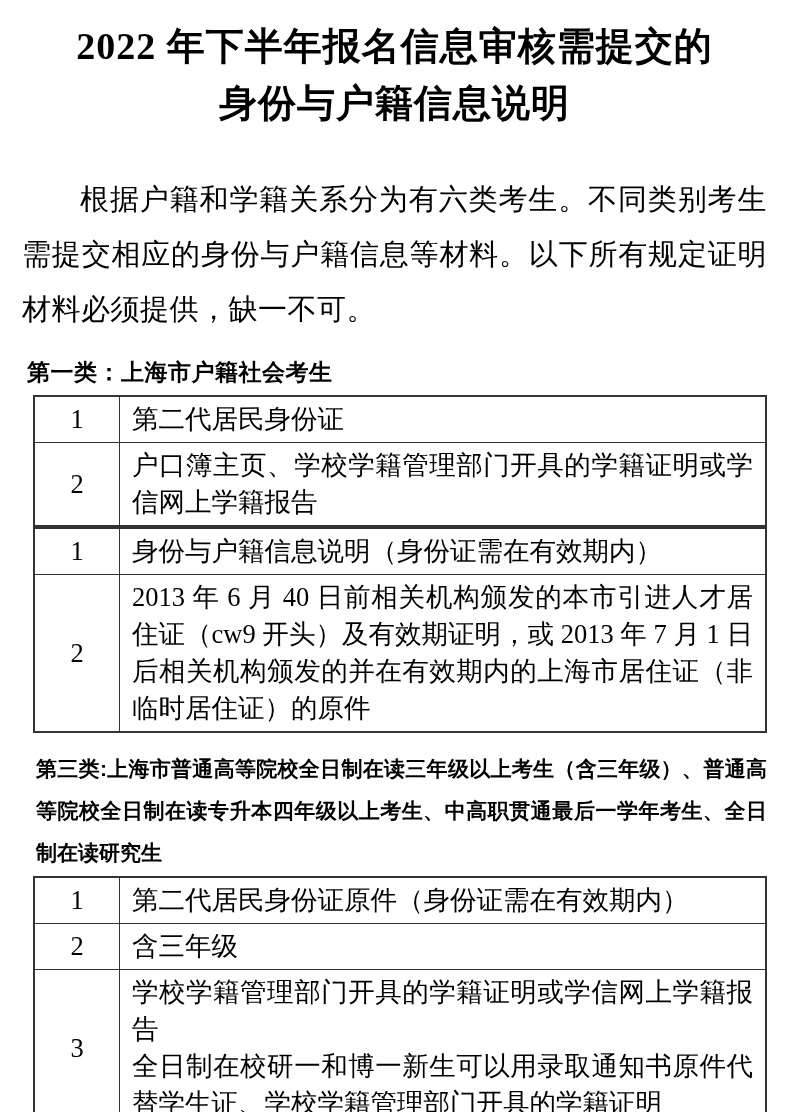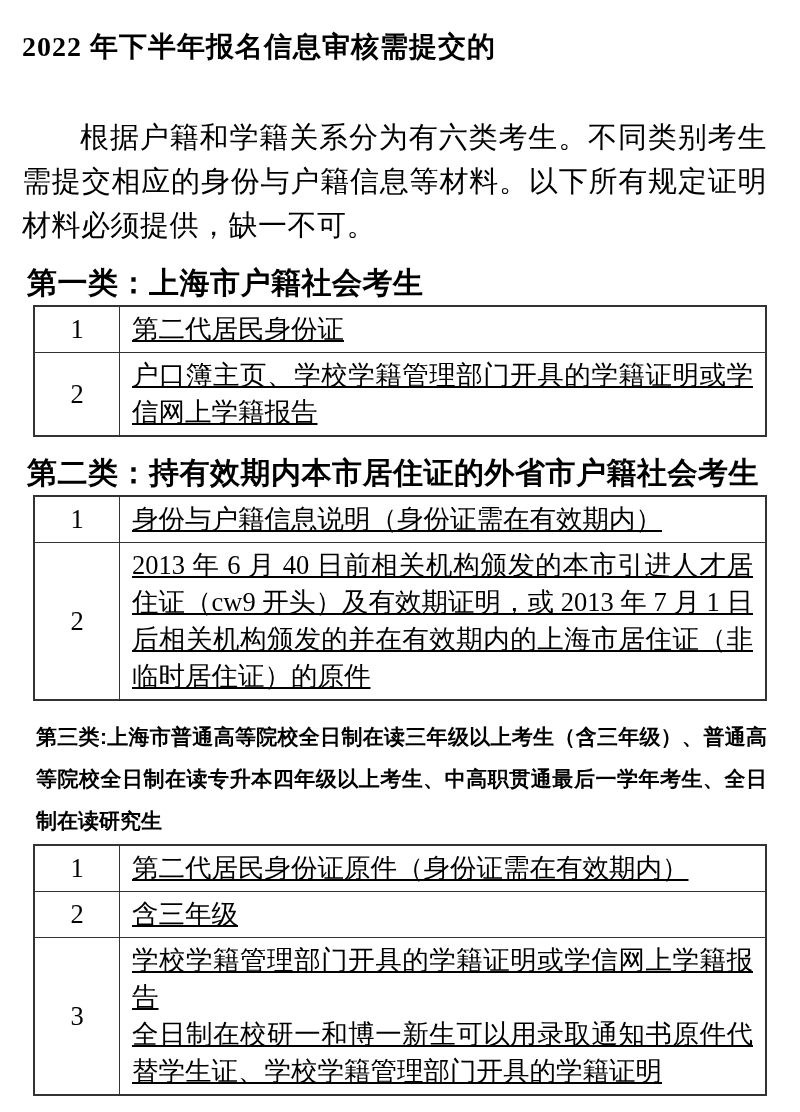--- a/index.html
+++ b/index.html
@@ -13,38 +13,39 @@
   .page {
     box-sizing: border-box;
     width: 800px;
     height: 1112px;
     padding: 18px 33px 0 22px;
     background: #ffffff;
     color: #000000;
     font-family: "Liberation Serif", "DejaVu Serif", serif;
   }
   .doc-title {
+    text-align: center;
     font-family: "Liberation Serif", "DejaVu Serif", serif;
     font-weight: bold;
-    font-size: 28px;
+    font-size: 38px;
     line-height: 57px;
     letter-spacing: 1px;
   }
   .intro {
     margin-top: 40px;
     font-size: 29px;
-    line-height: 44px;
+    line-height: 55px;
     text-align: justify;
     text-indent: 2em;
     letter-spacing: 0.5px;
   }
   .section-heading {
     font-family: "Liberation Sans", "DejaVu Sans", sans-serif;
     font-weight: bold;
-    font-size: 30px;
+    font-size: 23px;
     line-height: 41px;
     margin: 15px 0 2px 5px;
     letter-spacing: 0.5px;
   }
   .section-heading.multiline {
     font-size: 21px;
     line-height: 42px;
     text-align: justify;
     margin-left: 14px;
     letter-spacing: 0px;
@@ -65,30 +66,30 @@
     vertical-align: middle;
   }
   td.num {
     width: 60px;
     text-align: center;
     padding: 4px 2px;
   }
   td.content {
     text-align: justify;
     white-space: pre-line;
-    text-decoration: underline;
   }
 </style>
 </head>
 <body>
 
 <div class="page">
 
   <div class="doc-title">
     <div>2022 年下半年报名信息审核需提交的</div>
+    <div>身份与户籍信息说明</div>
   </div>
 
   <div class="intro">根据户籍和学籍关系分为有六类考生。不同类别考生需提交相应的身份与户籍信息等材料。以下所有规定证明材料必须提供，缺一不可。</div>
 
   <div>
     <div class="section-heading">第一类：上海市户籍社会考生</div>
     <table class="req-table">
       <tbody>
           <tr>
         <td class="num">1</td>
@@ -96,21 +97,20 @@
       </tr>
       <tr>
         <td class="num">2</td>
         <td class="content">户口簿主页、学校学籍管理部门开具的学籍证明或学信网上学籍报告</td>
       </tr>
     </tbody>
       </table>
   </div>
 
   <div>
-    <div class="section-heading">第二类：持有效期内本市居住证的外省市户籍社会考生</div>
     <table class="req-table">
       <tbody>
           <tr>
         <td class="num">1</td>
         <td class="content">身份与户籍信息说明（身份证需在有效期内）</td>
       </tr>
       <tr>
         <td class="num">2</td>
         <td class="content">2013 年 6 月 40 日前相关机构颁发的本市引进人才居住证（cw9 开头）及有效期证明，或 2013 年 7 月 1 日后相关机构颁发的并在有效期内的上海市居住证（非临时居住证）的原件</td>
       </tr>

